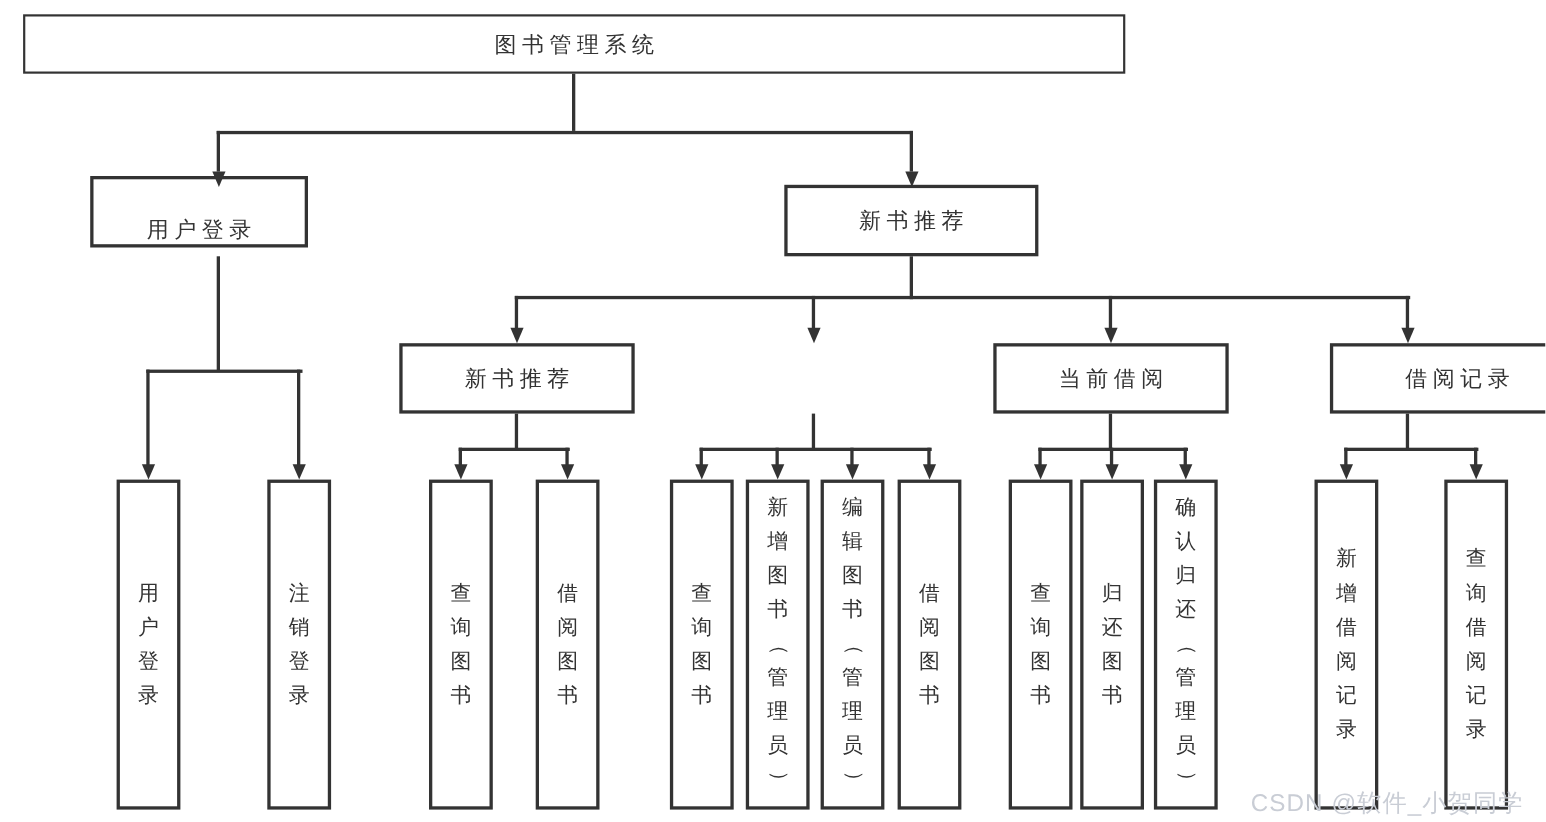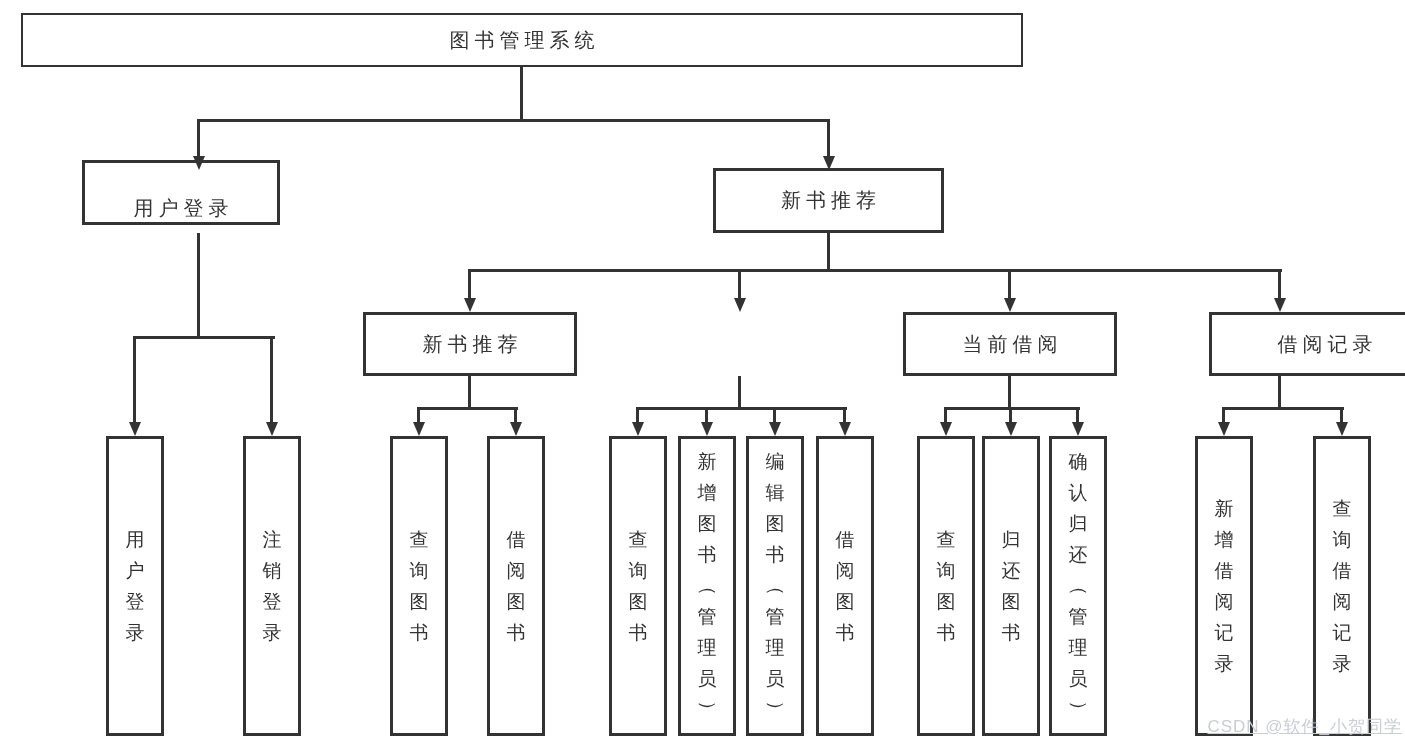--- a/index.html
+++ b/index.html
@@ -26,22 +26,22 @@
   .vchar.rot{transform:rotate(90deg);}
 
   
   .hline,.vline{position:absolute;background:var(--line);}
   .hline{height:3px;}
   .vline{width:3px;}
   .arrow{position:absolute;width:0;height:0;
          border-left:6px solid transparent;border-right:6px solid transparent;
          border-top:14px solid var(--line);}
 
-  .watermark{position:absolute;top:715px;right:3px;font-size:17px;letter-spacing:1px;
-             color:var(--wm);white-space:nowrap;text-decoration:underline;}
+  .watermark{position:absolute;top:715px;right:20px;font-size:22px;letter-spacing:1px;
+             color:var(--wm);white-space:nowrap;}
 </style>
 </head>
 <body>
 
 <div class="canvas">
 
   <div class="box root" style="left:21px;top:13px;width:1002px;height:54px;">
     <span class="lbl">图书管理系统</span>
   </div>
 

